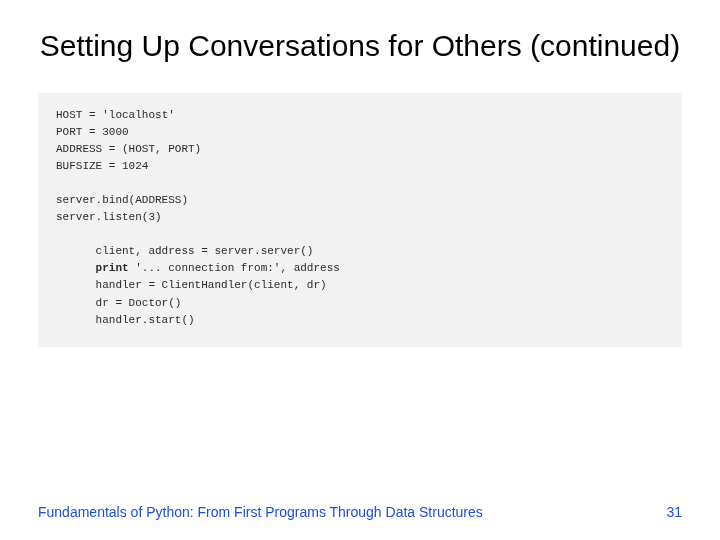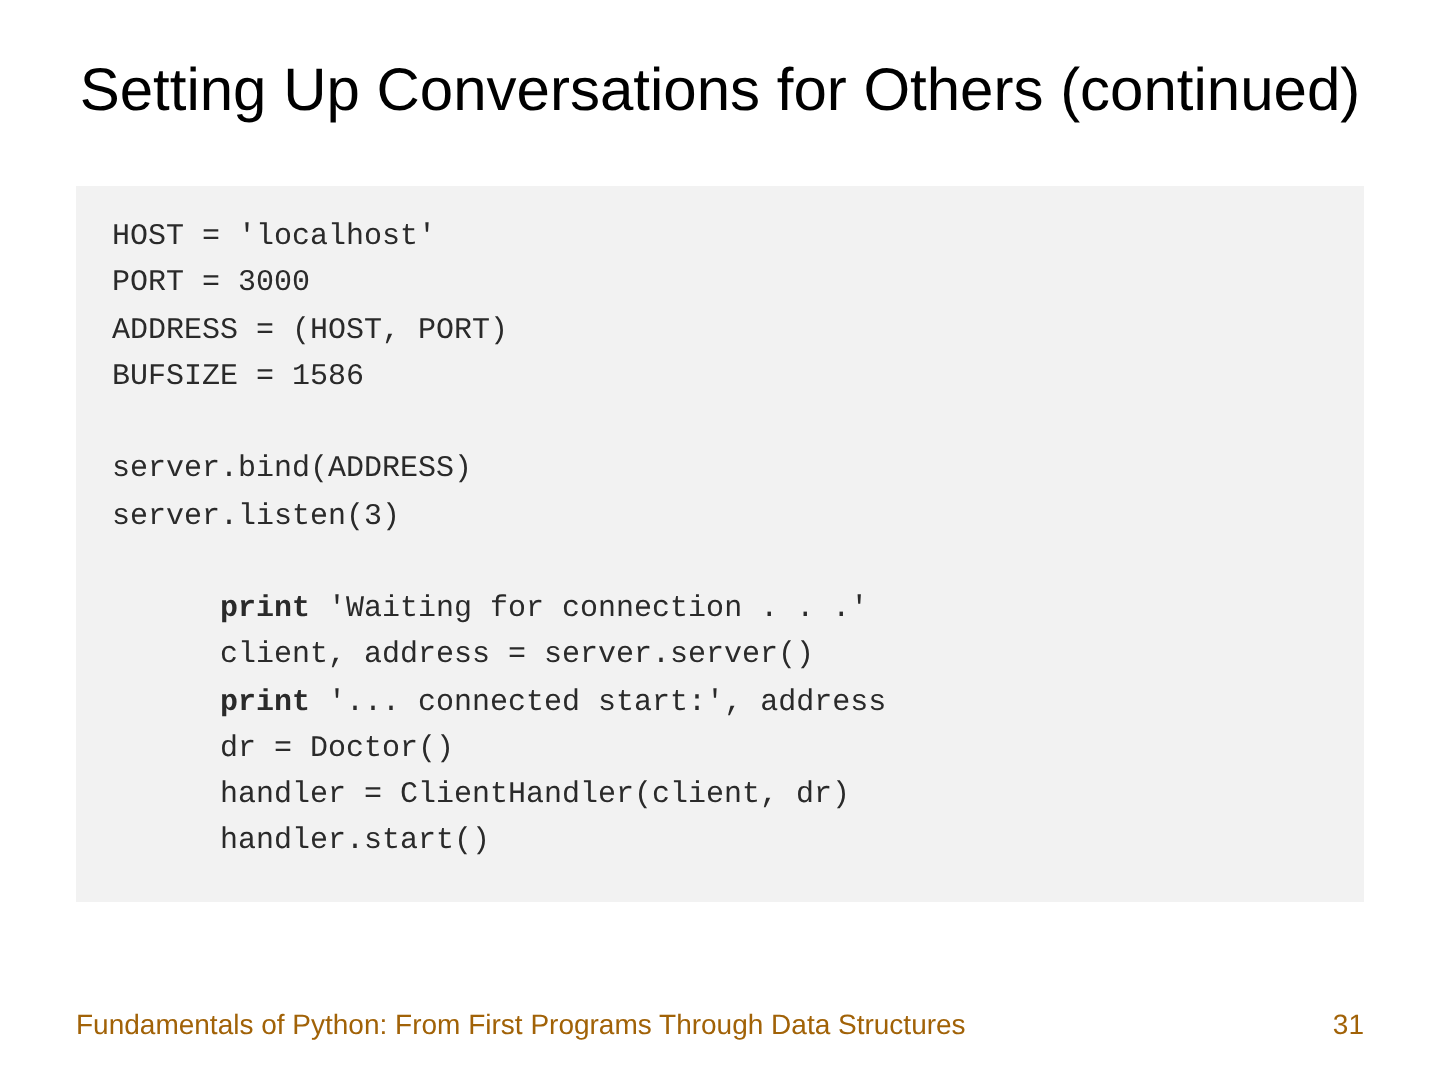--- a/index.html
+++ b/index.html
@@ -16,56 +16,55 @@
       font-weight: 400;
       color: #000;
       padding-top: 26px;
       line-height: 1.3;
     }
     .code-block {
       background: #f2f2f2;
       margin: 28px 38px 0 38px;
       padding: 14px 18px 18px 18px;
       font-family: "Courier New", Courier, monospace;
-      font-size: 15px;
+      font-size: 11px;
       line-height: 1.55;
       color: #2a2a2a;
     }
     .code-block .line { white-space: pre; }
     .code-block .bold { font-weight: bold; }
     .footer {
       position: absolute;
       bottom: 20px;
       left: 38px;
       right: 38px;
       display: flex;
       justify-content: space-between;
       align-items: baseline;
       font-size: 14px;
-      color: #a16207;
+      color: #1d4ed8;
     }
   </style>
 </head>
 <body>
 
 <h1 class="slide-title">Setting Up Conversations for Others (continued)</h1>
 
 <div class="code-block">
   <div class="line"><span>HOST = </span><span>'localhost'</span></div>
   <div class="line">PORT = 3000</div>
   <div class="line">ADDRESS = (HOST, PORT)</div>
-  <div class="line">BUFSIZE = 1586</div>
+  <div class="line">BUFSIZE = 1024</div>
   <div class="line"> </div>
   <div class="line">server.bind(ADDRESS)</div>
   <div class="line">server.listen(3)</div>
   <div class="line"> </div>
-  <div class="line"><span class="bold">      print </span><span>'Waiting for connection . . .'</span></div>
   <div class="line">      client, address = server.server()</div>
-  <div class="line"><span class="bold">      print </span><span>'... connected start:'</span><span>, address</span></div>
+  <div class="line"><span class="bold">      print </span><span>'... connection from:'</span><span>, address</span></div>
+  <div class="line">      handler = ClientHandler(client, dr)</div>
   <div class="line">      dr = Doctor()</div>
-  <div class="line">      handler = ClientHandler(client, dr)</div>
   <div class="line">      handler.start()</div>
 </div>
 
 <div class="footer">
   <span>Fundamentals of Python: From First Programs Through Data Structures</span>
   <span>31</span>
 </div>
 
 </body></html>

